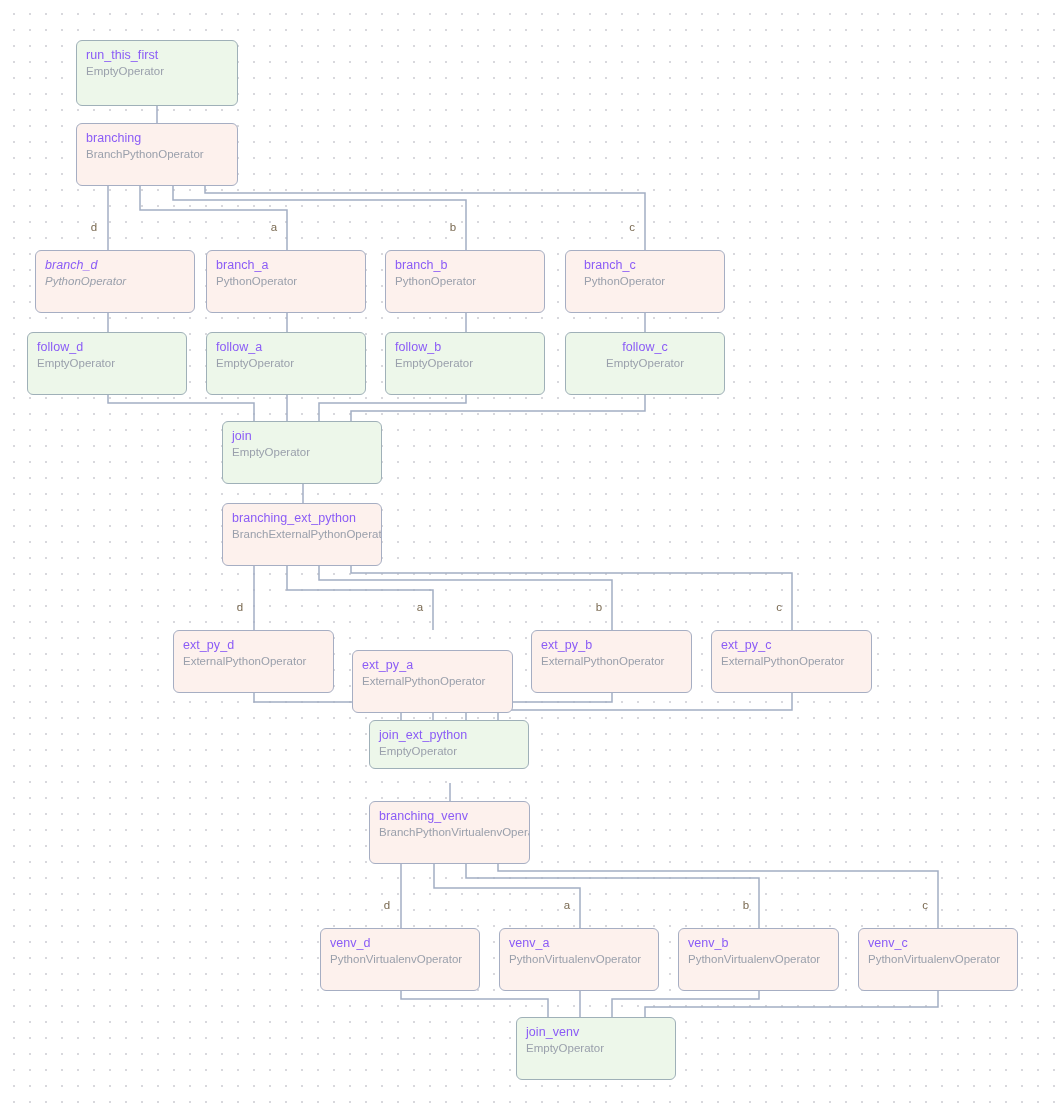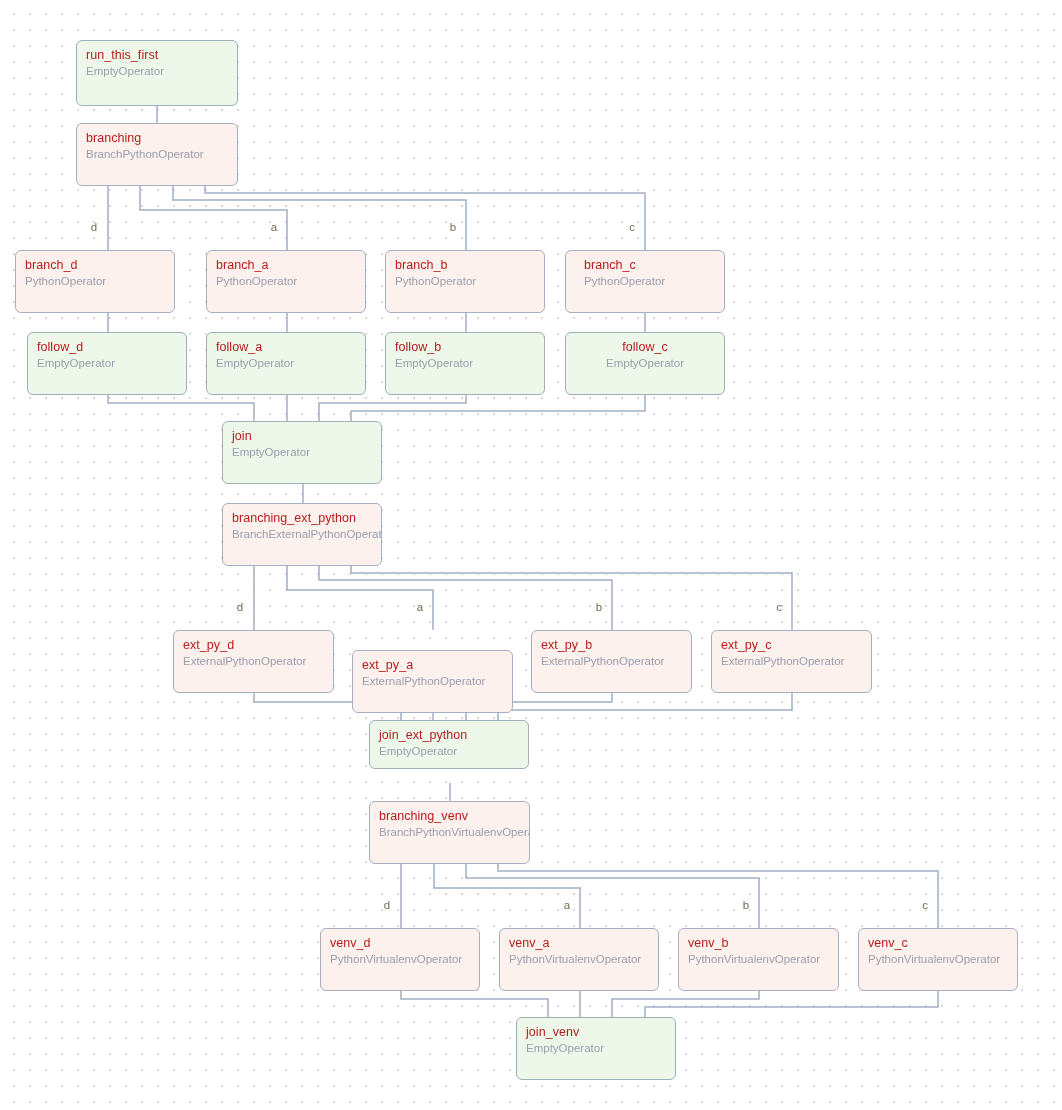--- a/index.html
+++ b/index.html
@@ -37,21 +37,21 @@
     background: #edf7ea;
     border-color: #9fb0b8;
   }
   .node.pink {
     background: #fdf1ed;
     border-color: #a6aec3;
   }
   .node-title {
     font-size: 12.5px;
     line-height: 15px;
-    color: #b91c1c;
+    color: #8b5cf6;
     letter-spacing: 0.05px;
     white-space: nowrap;
   }
   .node-subtitle {
     font-size: 11.5px;
     line-height: 15px;
     color: #9aa0ac;
     white-space: nowrap;
     margin-top: 1px;
   }
@@ -103,21 +103,21 @@
     </svg>
   <div id="node-layer">
       <div class="node green" style="left: 76px; top: 40px; width: 162px; height: 66px;">
         <div class="node-title">run_this_first</div>
         <div class="node-subtitle">EmptyOperator</div>
       </div>
       <div class="node pink" style="left: 76px; top: 123px; width: 162px; height: 63px;">
         <div class="node-title">branching</div>
         <div class="node-subtitle">BranchPythonOperator</div>
       </div>
-      <div class="node pink" style="left: 15px; top: 250px; width: 160px; height: 63px;">
+      <div class="node pink" style="left: 35px; top: 250px; width: 160px; height: 63px; font-style: italic;">
         <div class="node-title">branch_d</div>
         <div class="node-subtitle">PythonOperator</div>
       </div>
       <div class="node pink" style="left: 206px; top: 250px; width: 160px; height: 63px;">
         <div class="node-title">branch_a</div>
         <div class="node-subtitle">PythonOperator</div>
       </div>
       <div class="node pink" style="left: 385px; top: 250px; width: 160px; height: 63px;">
         <div class="node-title">branch_b</div>
         <div class="node-subtitle">PythonOperator</div>

